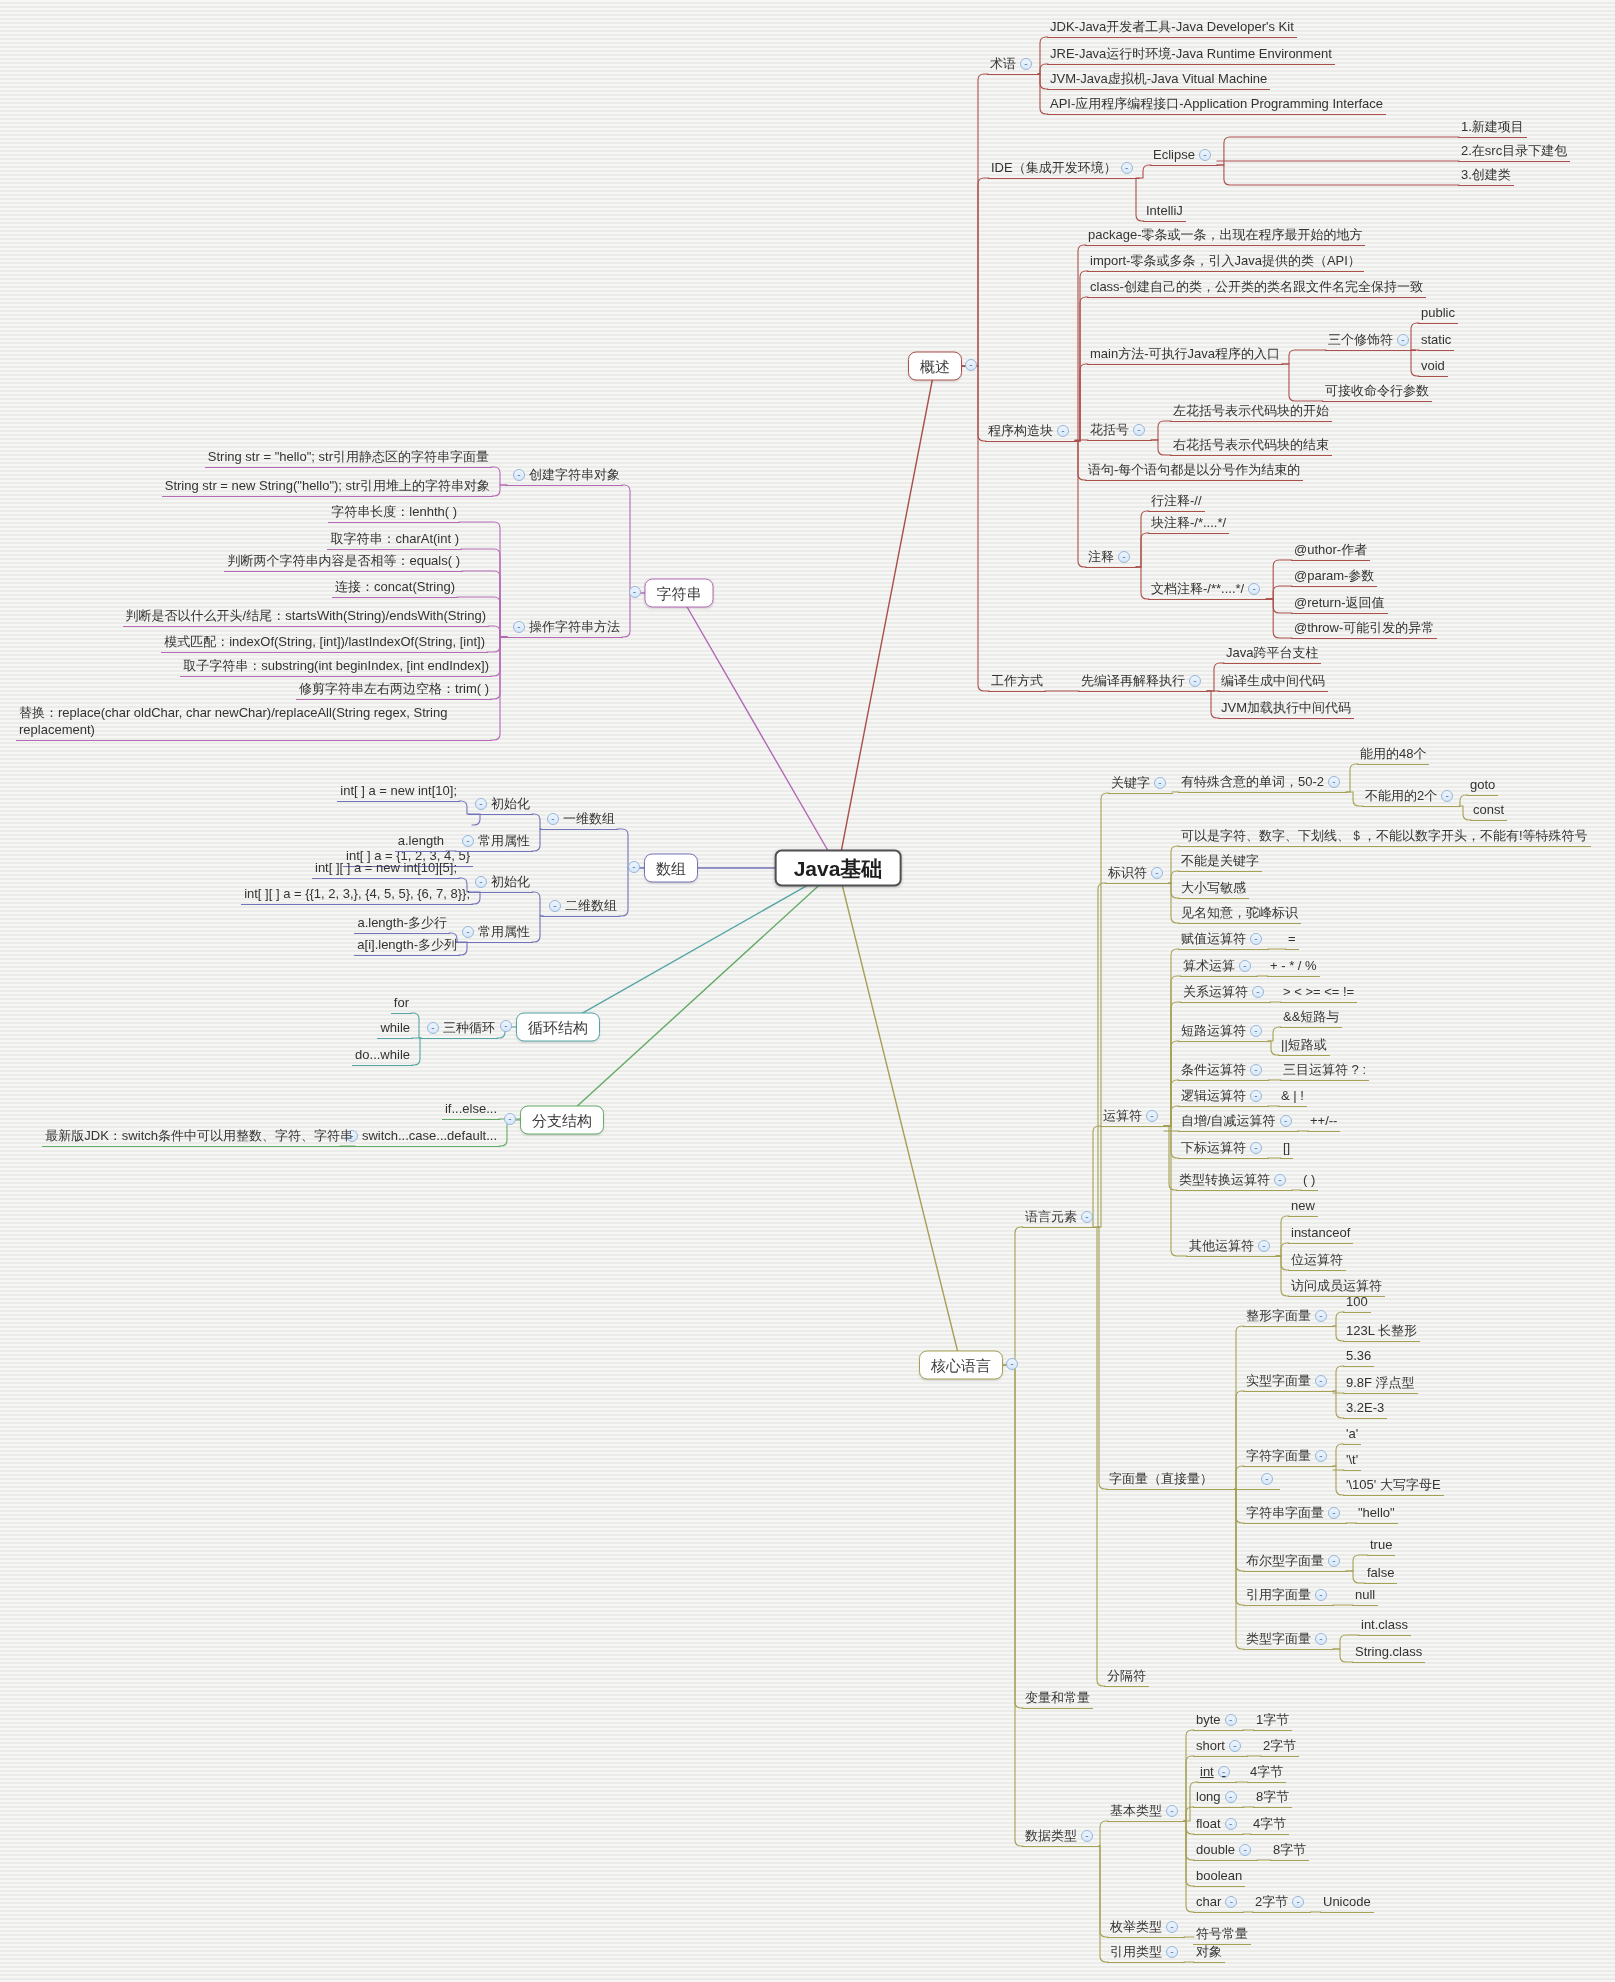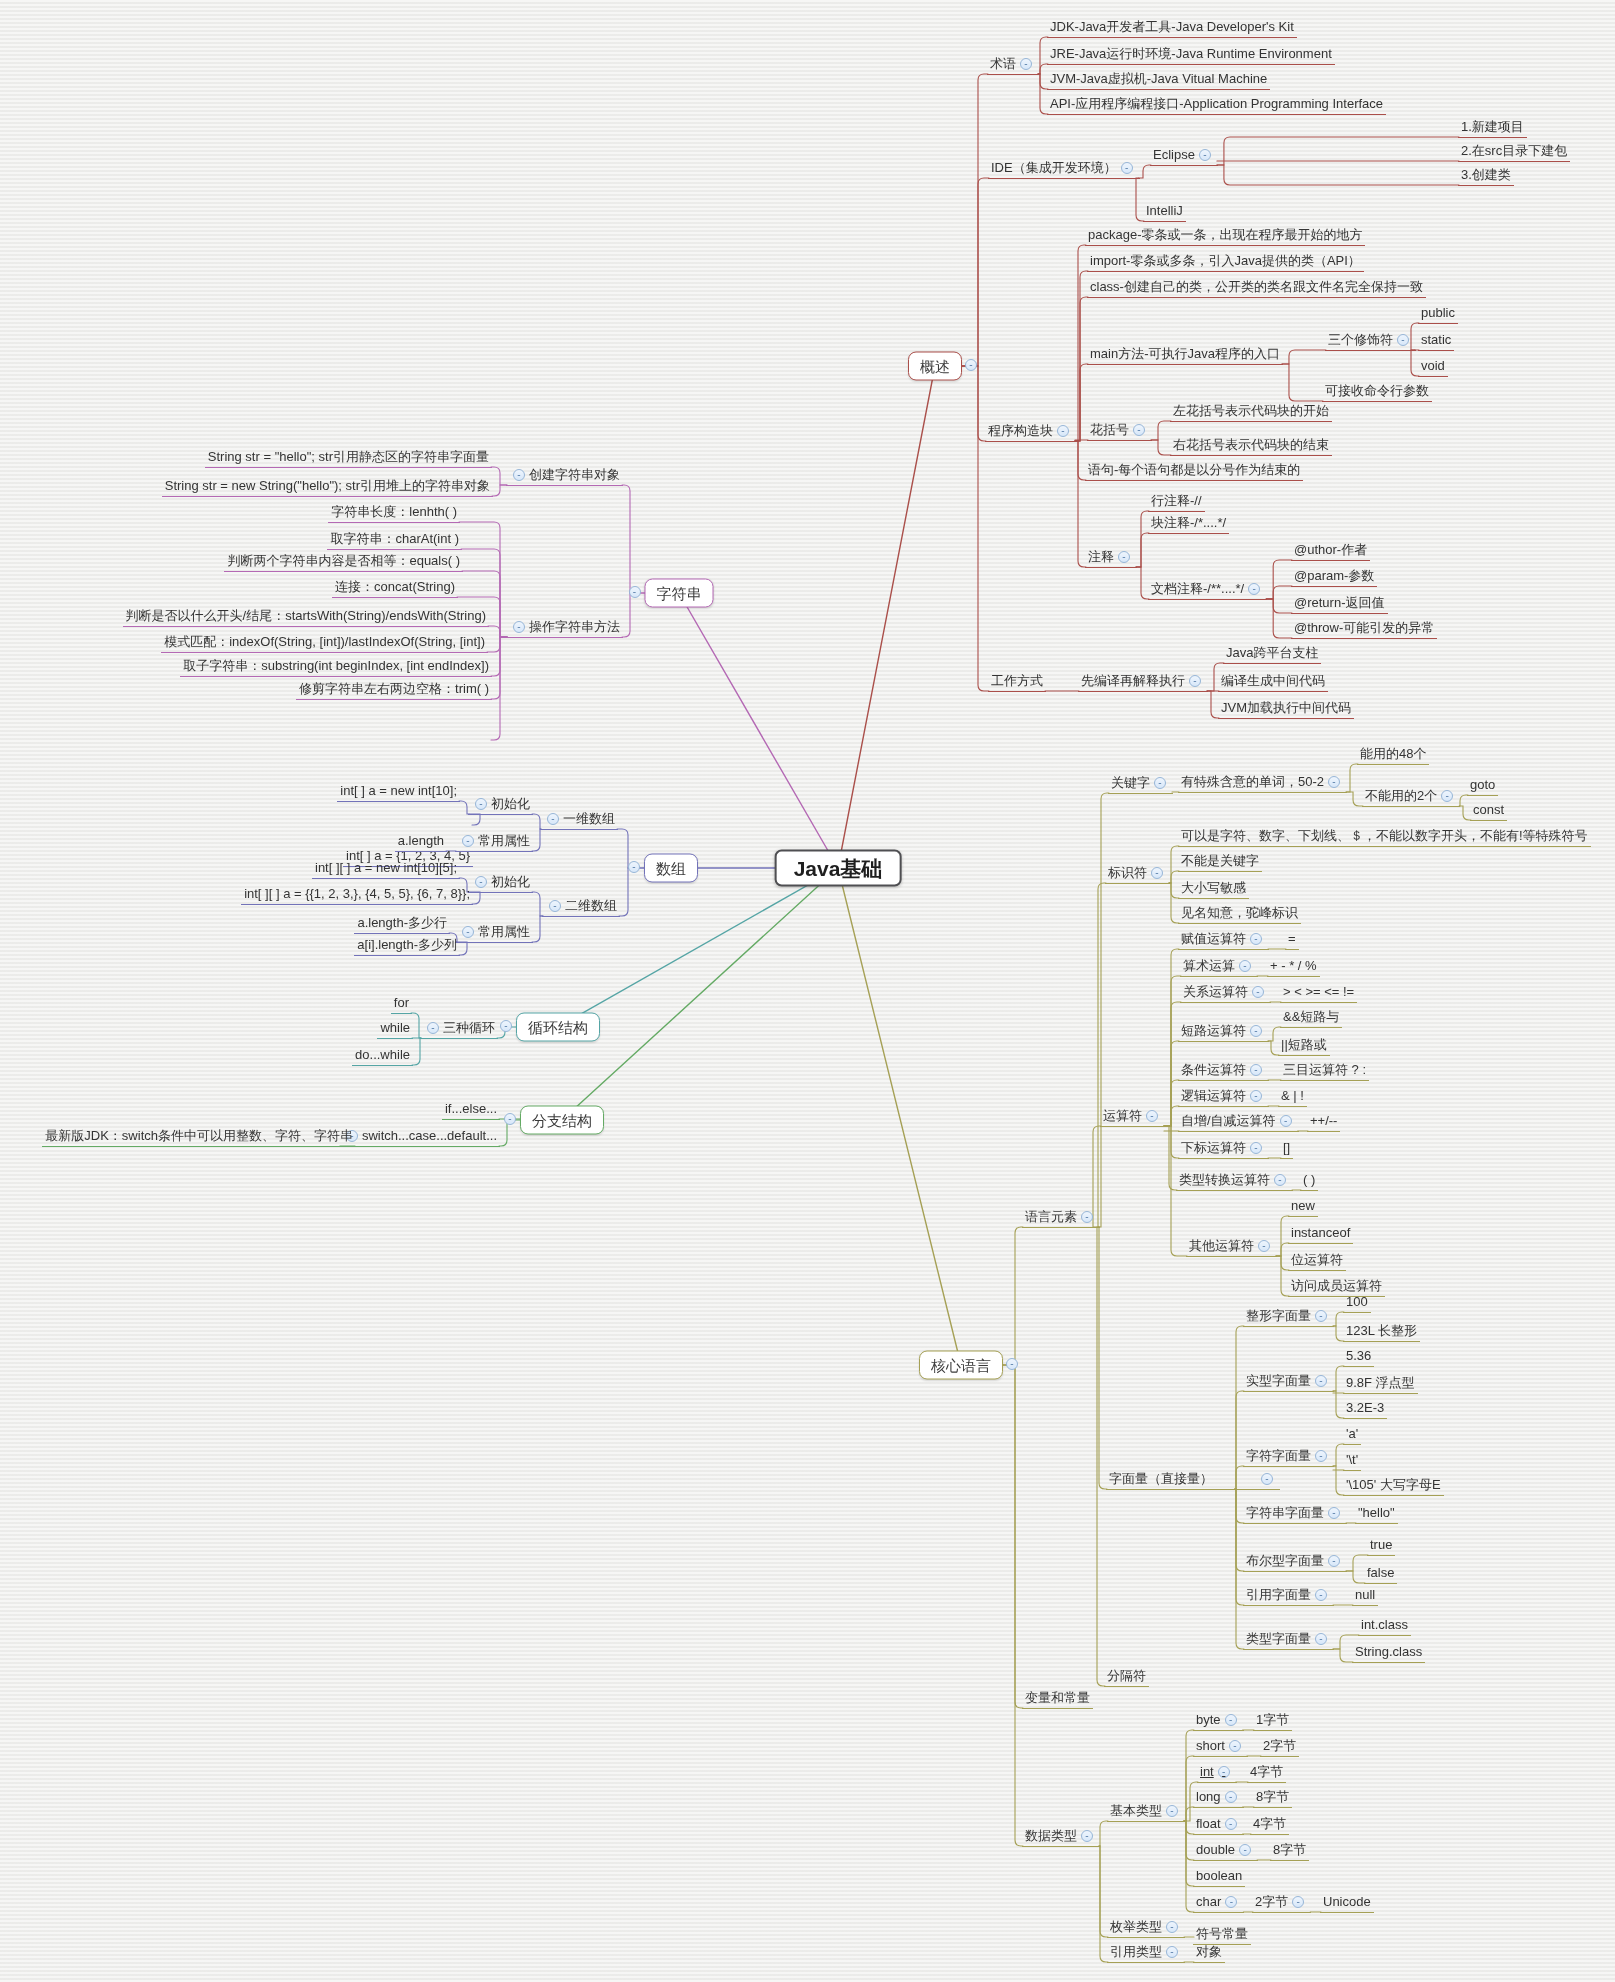--- a/index.html
+++ b/index.html
@@ -368,20 +368,23 @@
     </div>
     <div class="node text" style="border-bottom-color: rgb(180, 105, 180); right: 1127px; top: 632px;">
       <span>模式匹配：indexOf(String, [int])/lastIndexOf(String, [int])</span>
     </div>
     <div class="node text" style="border-bottom-color: rgb(180, 105, 180); right: 1123px; top: 656px;">
       <span>取子字符串：substring(int beginIndex, [int endIndex])</span>
     </div>
     <div class="node text" style="border-bottom-color: rgb(180, 105, 180); right: 1123px; top: 679px;">
       <span>修剪字符串左右两边空格：trim( )</span>
     </div>
+    <div class="node text" style="border-bottom-color: rgb(180, 105, 180); right: 1123px; top: 703px; max-width: 470px; white-space: normal;">
+      <span>替换：replace(char oldChar, char newChar)/replaceAll(String regex, String replacement)</span>
+    </div>
     <div class="node topic" style="left: 671px; top: 868px; border-color: rgb(115, 115, 185);">
       <span>数组</span>
     </div>
     <div class="node text" style="border-bottom-color: rgb(115, 115, 185); right: 997px; top: 809px;">
       <span class="cicon">-</span>
       <span>一维数组</span>
     </div>
     <div class="node text" style="border-bottom-color: rgb(115, 115, 185); right: 1082px; top: 794px;">
       <span class="cicon">-</span>
       <span>初始化</span>

